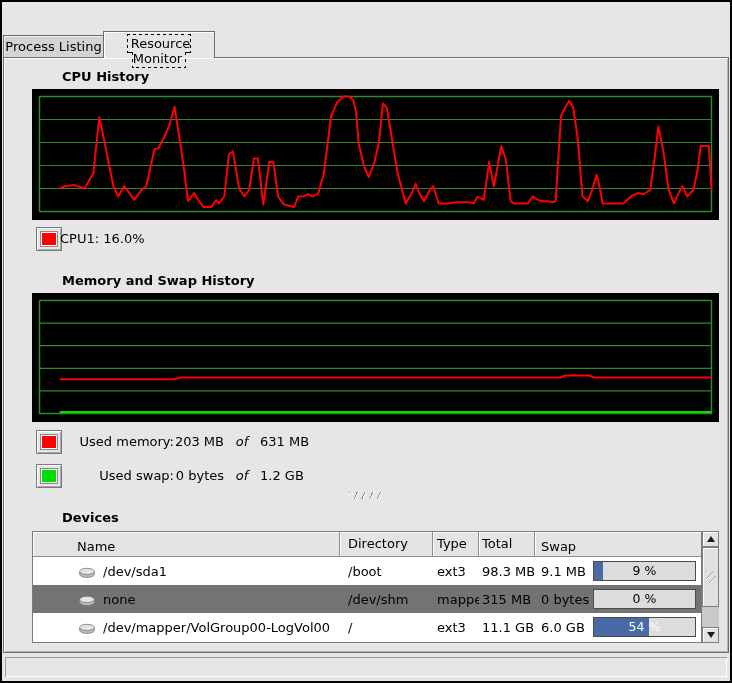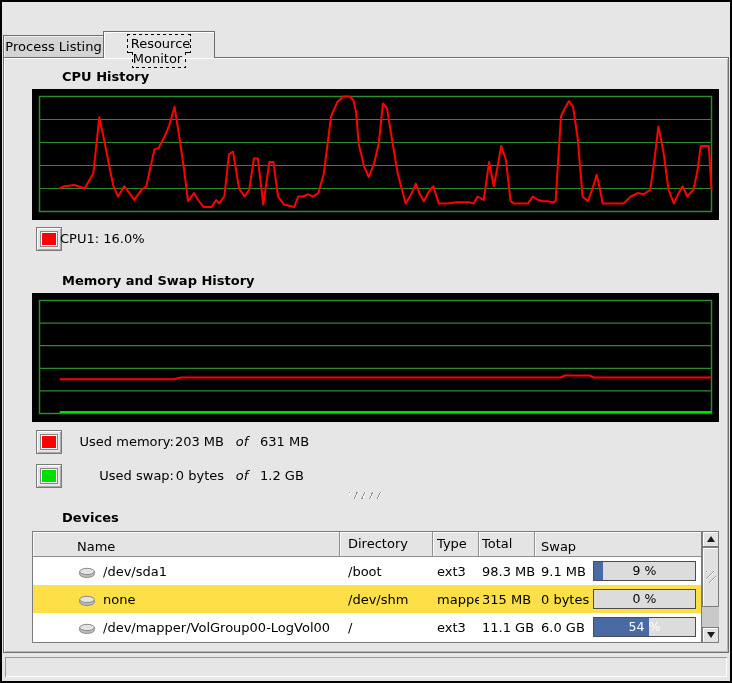--- a/index.html
+++ b/index.html
@@ -40,21 +40,21 @@
   .grip{margin:2px auto 0;width:34px;height:7px;
     background:repeating-linear-gradient(115deg,#909090 0 1px,#f8f8f8 1px 2px,rgba(0,0,0,0) 2px 7px);}
   
   .table-wrap{position:absolute;left:28px;top:473px;width:687px;height:112px;display:flex;}
   .table-frame{width:670px;box-sizing:border-box;border:1px solid #7c7c7c;background:#fff;overflow:hidden;}
   .thead{display:flex;height:25px;background:#e4e4e4;}
   .th{box-sizing:border-box;padding:4px 0 0 8px;border-right:1px solid #8e8e8e;border-bottom:1px solid #8e8e8e;
     box-shadow:inset 1px 1px 0 #fbfbfb;white-space:nowrap;overflow:hidden;cursor:default;}
   .th:last-child{border-right:none;}
   .tr{display:flex;height:28px;align-items:center;background:#fff;}
-  .tr.alt{background:#fde047;}
+  .tr.alt{background:#737373;}
   .td{box-sizing:border-box;white-space:nowrap;overflow:hidden;}
   .c-name{width:307px;padding-left:44px;display:flex;align-items:center;gap:6px;}
   .c-dir{width:93px;padding-left:8px;}
   .c-type{width:46px;padding-left:4px;}
   .c-total{width:56px;padding-left:3px;}
   .c-used{width:166px;padding-left:6px;display:flex;align-items:center;}
   .pbar{position:relative;width:103px;height:20px;margin-left:auto;margin-right:5px;
     box-sizing:border-box;border:1px solid #4c4c4c;background:#dcdcdc;}
   .pfill{position:absolute;left:0;top:0;bottom:0;background:#4a6aa5;}
   .plabel{position:absolute;left:0;right:0;top:1px;text-align:center;font-size:12.5px;}

